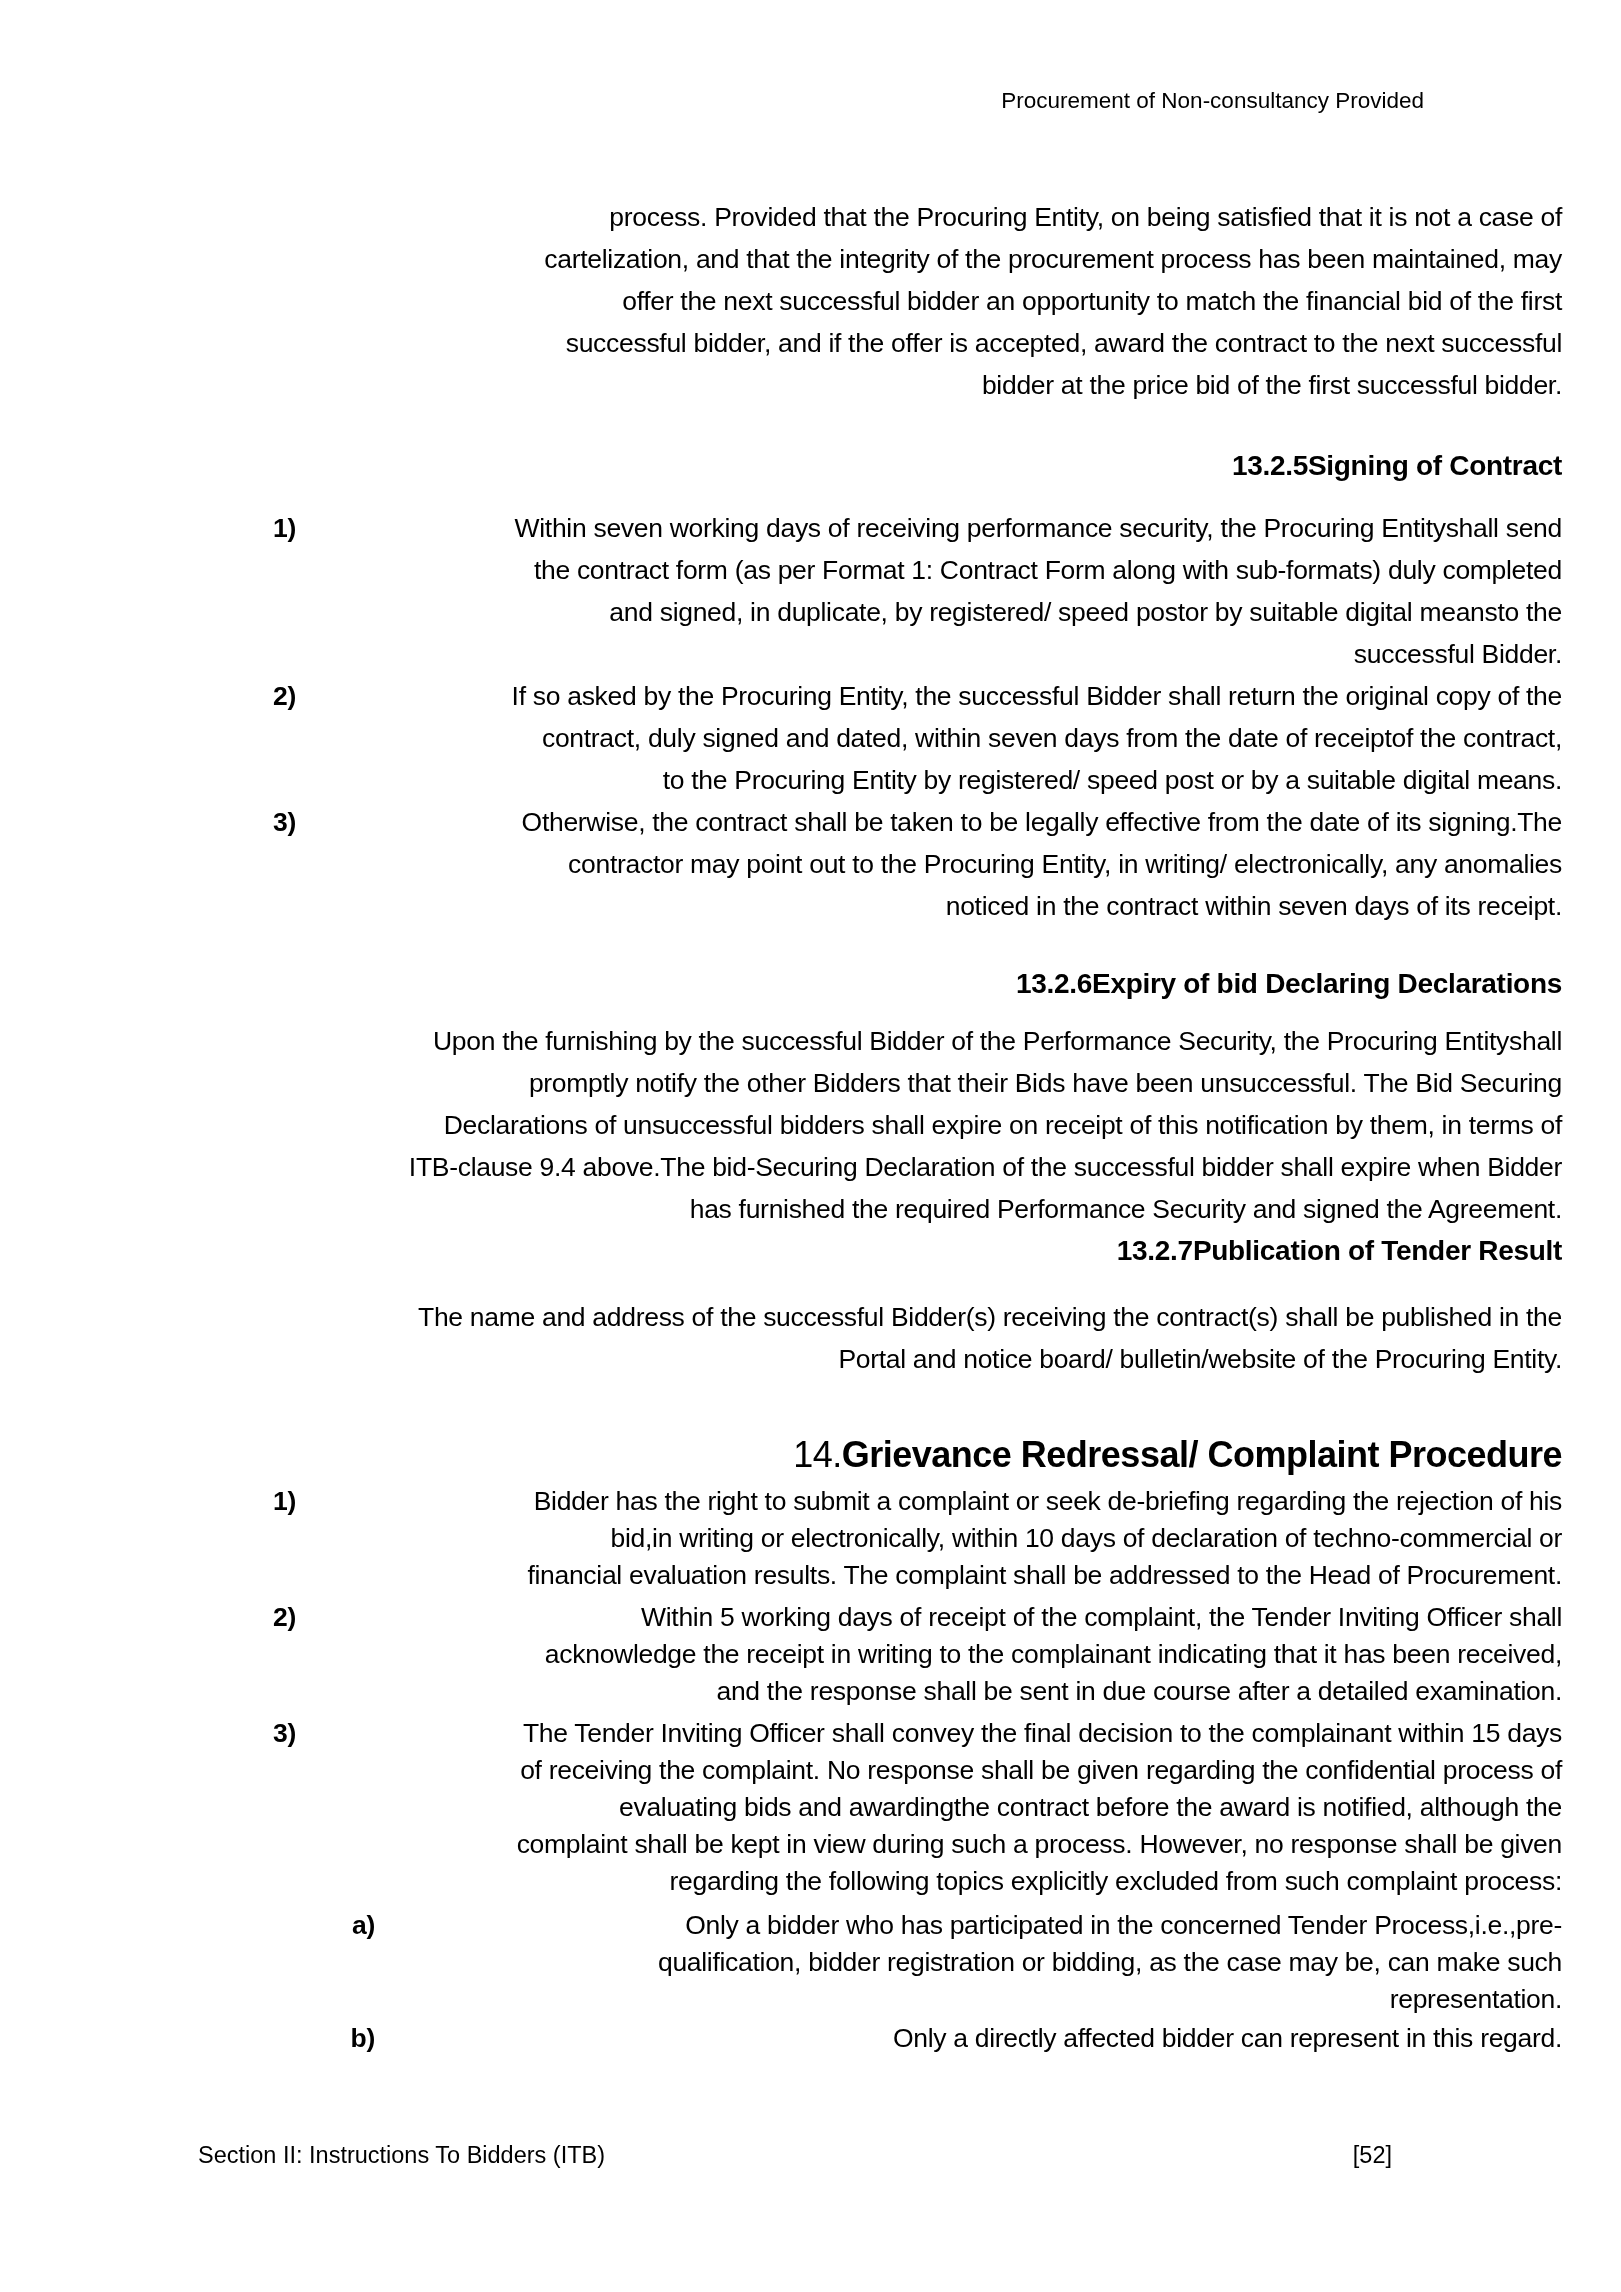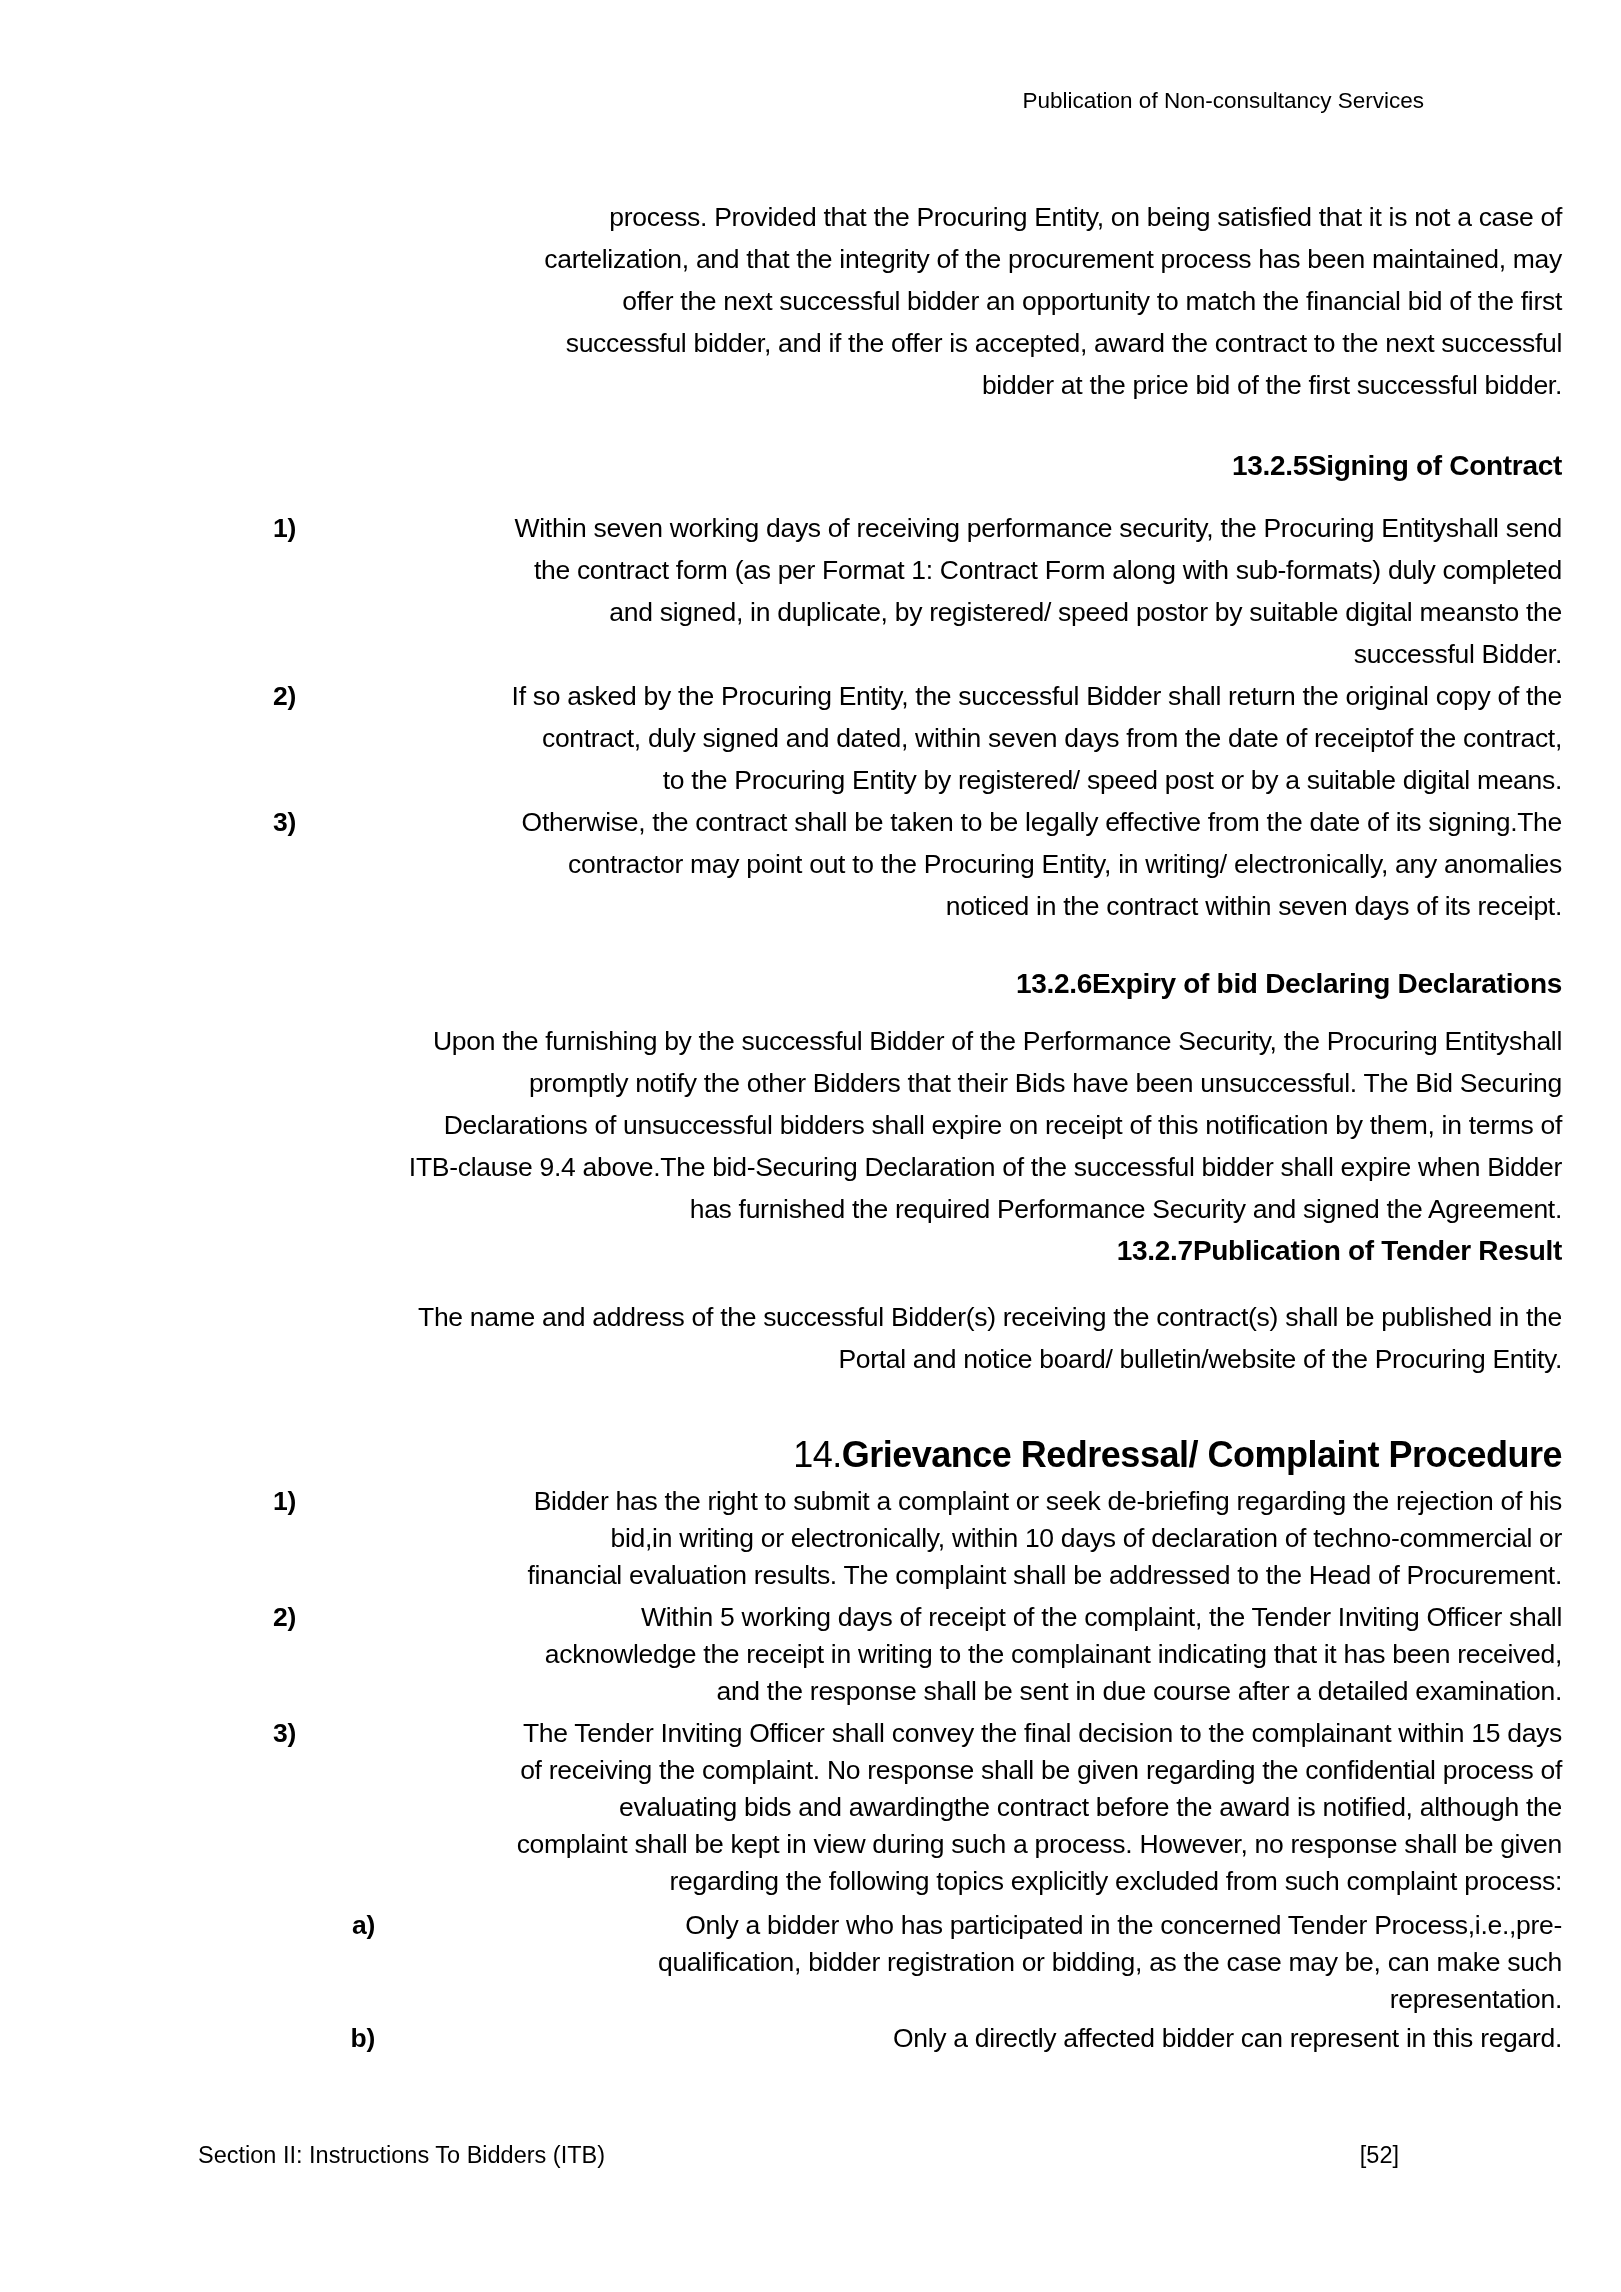--- a/index.html
+++ b/index.html
@@ -75,34 +75,34 @@
     padding:0;
     font-size:26.5px;
     letter-spacing:-0.3px;
   }
   .sub-list li { display:flex; align-items:flex-start; line-height:37px; margin-top:2px; }
   .sub-list li:first-child { margin-top:0; }
   .sub-list .marker { flex:0 0 78px; font-weight:bold; }
   .sub-list .li-text { white-space:pre-wrap; flex:1 1 auto; }
   .footer {
     position:absolute;
-    top:2140px; left:198px; right:222px;
+    top:2140px; left:198px; right:229px;
     display:flex;
     justify-content:space-between;
     font-size:23.5px;
     line-height:31px;
   }
 </style>
 </head>
 <body>
 
 <div class="page">
 
   <div class="header">
-    <span>Publication of Non-consultancy Services</span>
+    <span>Procurement of Non-consultancy Provided</span>
   </div>
 
   <div class="content">
 
     <p class="intro">process. Provided that the Procuring Entity, on being satisfied that it is not a case of
 cartelization, and that the integrity of the procurement process has been maintained, may
 offer the next successful bidder an opportunity to match the financial bid of the first
 successful bidder, and if the offer is accepted, award the contract to the next successful
 bidder at the price bid of the first successful bidder.</p>
 

